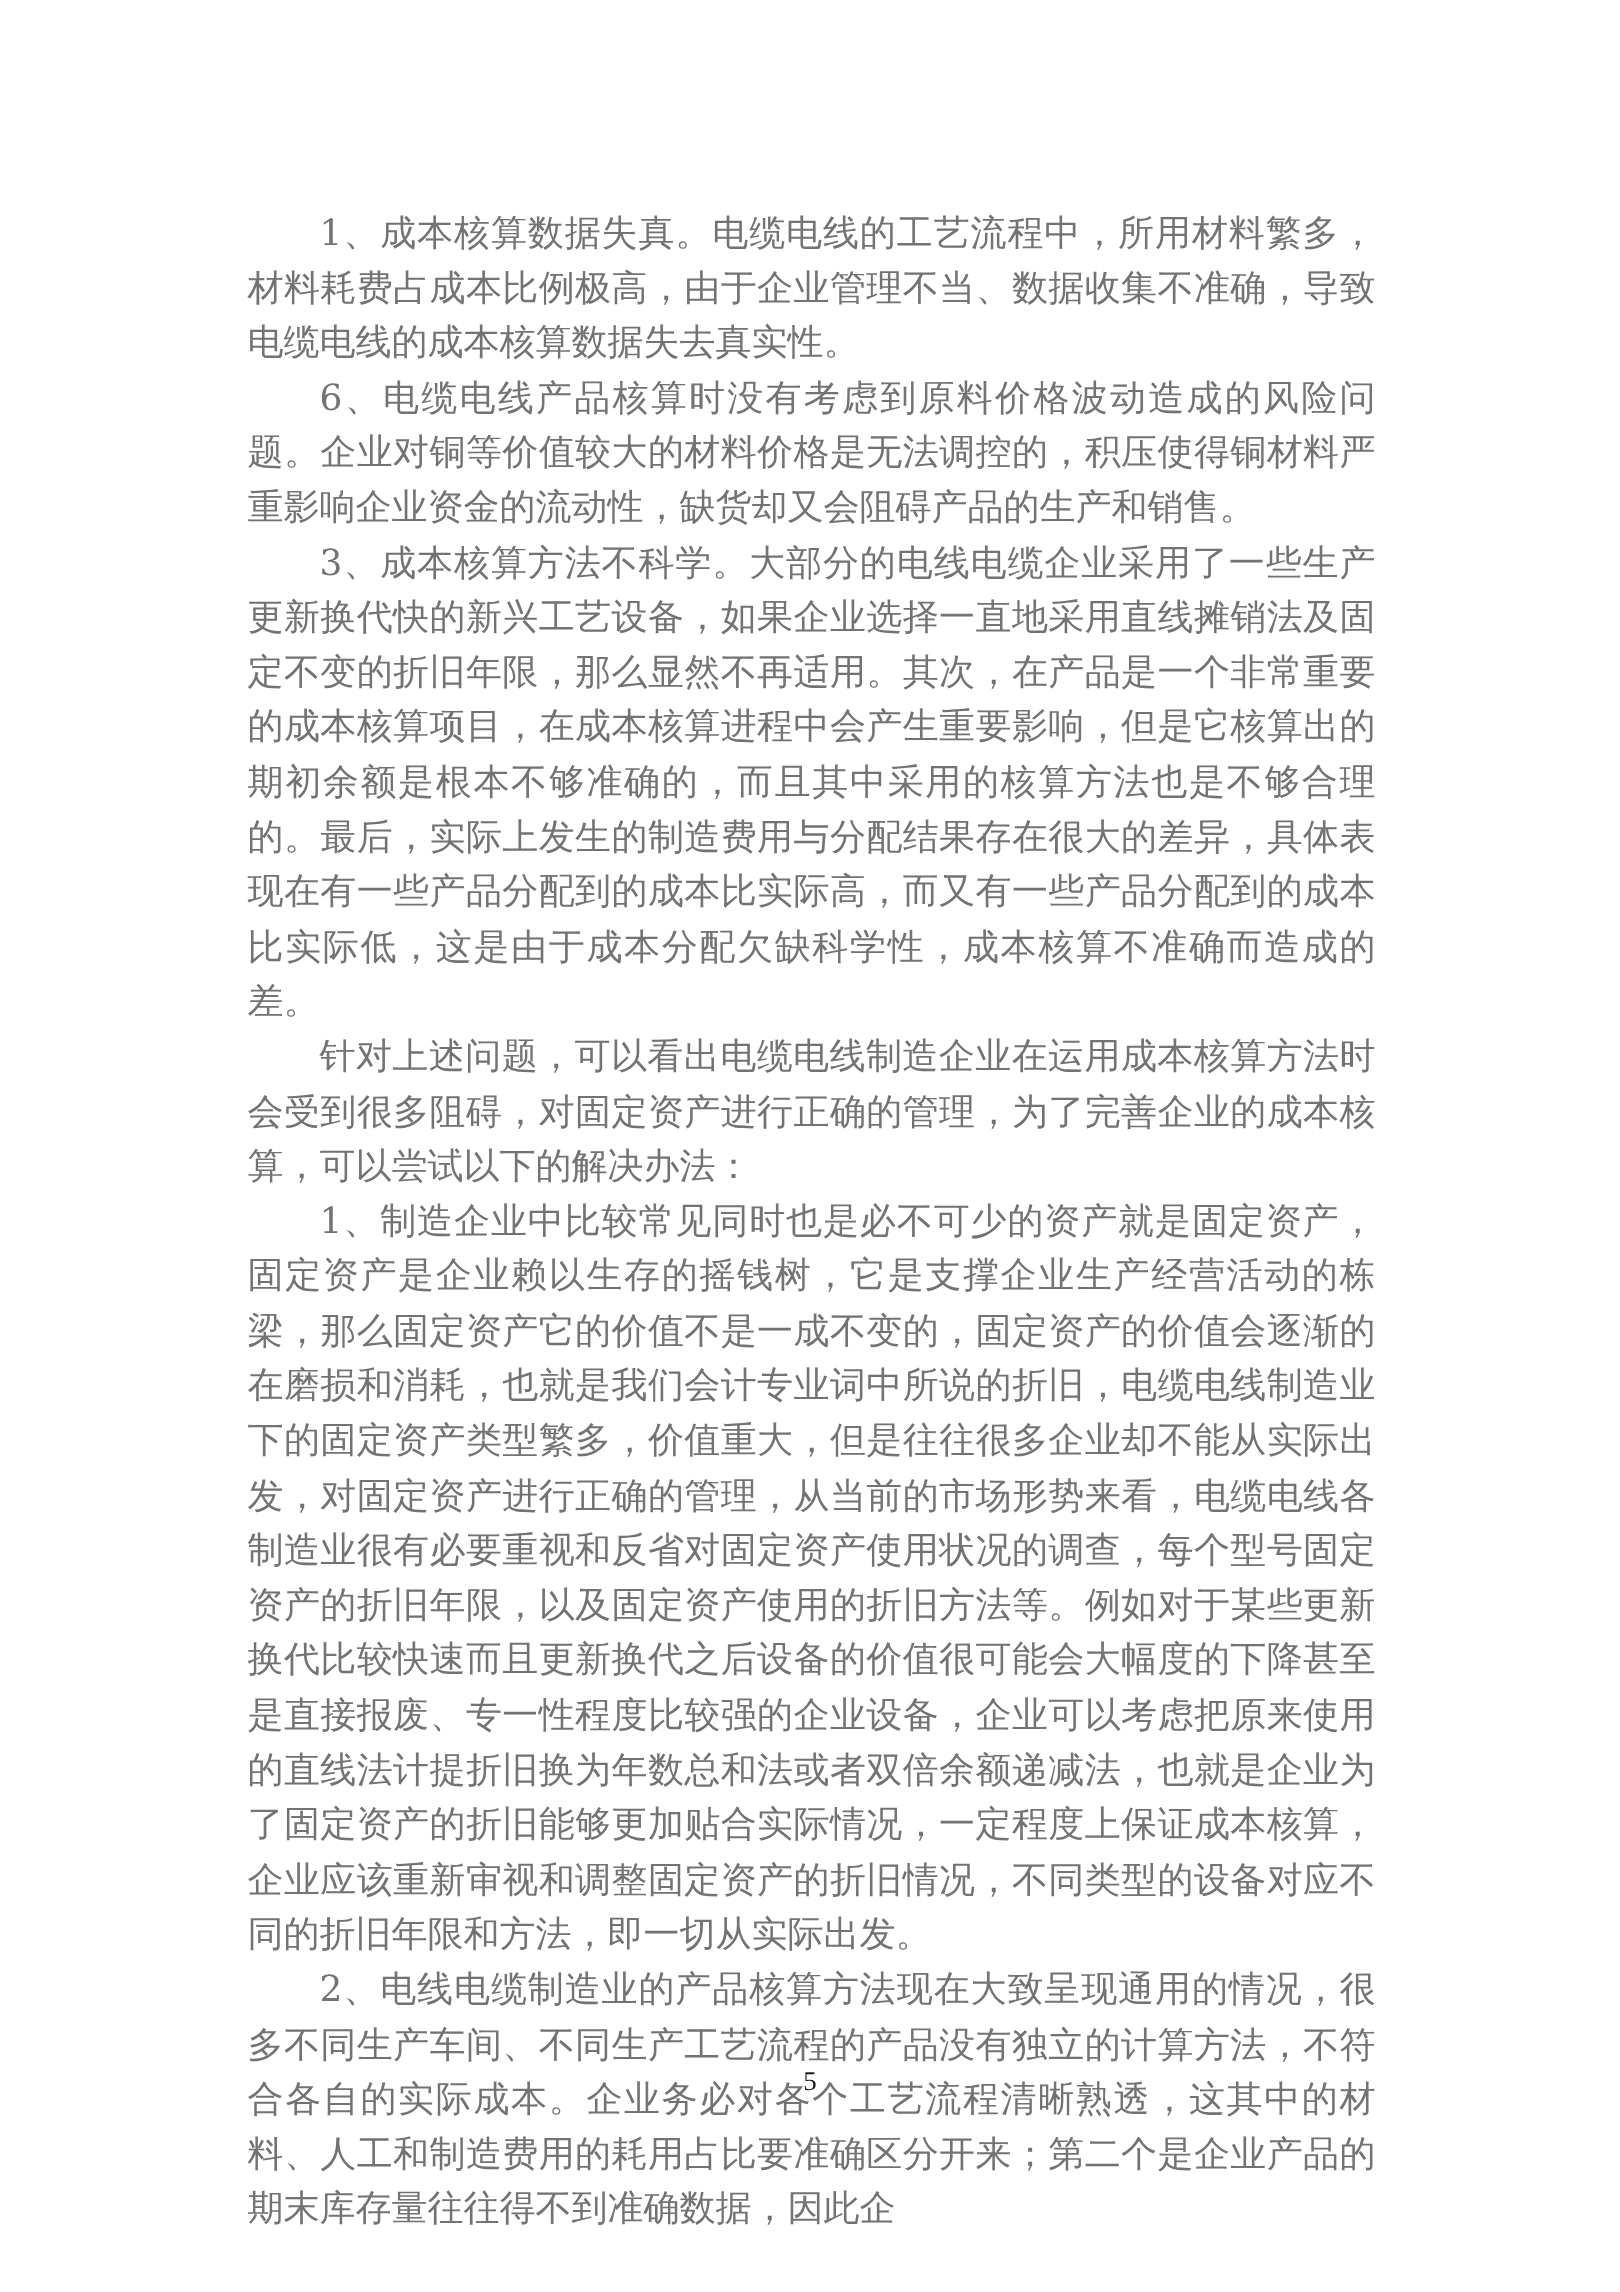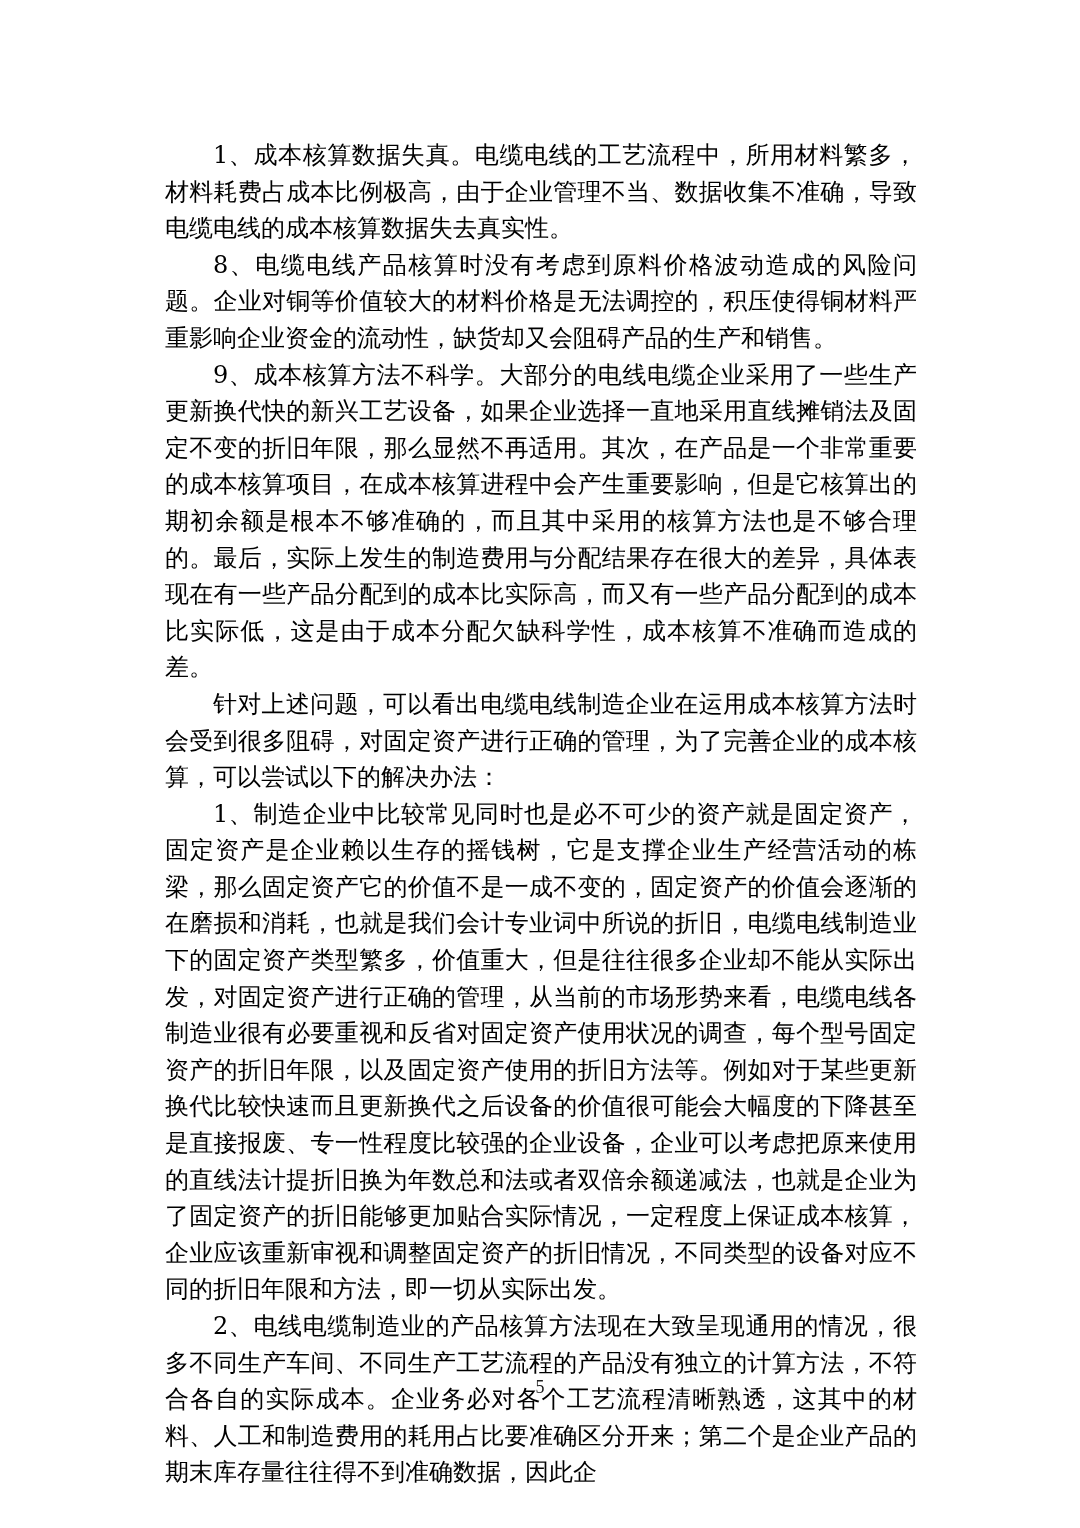--- a/index.html
+++ b/index.html
@@ -5,21 +5,21 @@
   html, body { margin: 0; padding: 0; background: #ffffff; }
   body { width: 1080px; height: 1528px; position: relative; overflow: hidden; }
   .page {
     position: absolute;
     left: 165px;
     top: 137px;
     width: 752px;
     font-family: "DejaVu Serif", "Liberation Serif", serif;
     font-size: 24px;
     line-height: 36.6px;
-    color: #000000;
+    color: #737373;
     text-align: justify;
     text-justify: inter-character;
   }
   .page p {
     margin: 0;
     text-indent: 2em;
     word-break: break-all;
   }
   .page-number {
     position: absolute;
@@ -30,20 +30,20 @@
     font-family: "Liberation Serif", "DejaVu Serif", serif;
     font-size: 18px;
     color: #1a1a1a;
   }
 </style>
 </head>
 <body>
 
 <div class="page">
   <p>1、成本核算数据失真。电缆电线的工艺流程中，所用材料繁多，材料耗费占成本比例极高，由于企业管理不当、数据收集不准确，导致电缆电线的成本核算数据失去真实性。</p>
-  <p>8、电缆电线产品核算时没有考虑到原料价格波动造成的风险问题。企业对铜等价值较大的材料价格是无法调控的，积压使得铜材料严重影响企业资金的流动性，缺货却又会阻碍产品的生产和销售。</p>
-  <p>9、成本核算方法不科学。大部分的电线电缆企业采用了一些生产更新换代快的新兴工艺设备，如果企业选择一直地采用直线摊销法及固定不变的折旧年限，那么显然不再适用。其次，在产品是一个非常重要的成本核算项目，在成本核算进程中会产生重要影响，但是它核算出的期初余额是根本不够准确的，而且其中采用的核算方法也是不够合理的。最后，实际上发生的制造费用与分配结果存在很大的差异，具体表现在有一些产品分配到的成本比实际高，而又有一些产品分配到的成本比实际低，这是由于成本分配欠缺科学性，成本核算不准确而造成的差。</p>
+  <p>6、电缆电线产品核算时没有考虑到原料价格波动造成的风险问题。企业对铜等价值较大的材料价格是无法调控的，积压使得铜材料严重影响企业资金的流动性，缺货却又会阻碍产品的生产和销售。</p>
+  <p>3、成本核算方法不科学。大部分的电线电缆企业采用了一些生产更新换代快的新兴工艺设备，如果企业选择一直地采用直线摊销法及固定不变的折旧年限，那么显然不再适用。其次，在产品是一个非常重要的成本核算项目，在成本核算进程中会产生重要影响，但是它核算出的期初余额是根本不够准确的，而且其中采用的核算方法也是不够合理的。最后，实际上发生的制造费用与分配结果存在很大的差异，具体表现在有一些产品分配到的成本比实际高，而又有一些产品分配到的成本比实际低，这是由于成本分配欠缺科学性，成本核算不准确而造成的差。</p>
   <p>针对上述问题，可以看出电缆电线制造企业在运用成本核算方法时会受到很多阻碍，对固定资产进行正确的管理，为了完善企业的成本核算，可以尝试以下的解决办法：</p>
   <p>1、制造企业中比较常见同时也是必不可少的资产就是固定资产，固定资产是企业赖以生存的摇钱树，它是支撑企业生产经营活动的栋梁，那么固定资产它的价值不是一成不变的，固定资产的价值会逐渐的在磨损和消耗，也就是我们会计专业词中所说的折旧，电缆电线制造业下的固定资产类型繁多，价值重大，但是往往很多企业却不能从实际出发，对固定资产进行正确的管理，从当前的市场形势来看，电缆电线各制造业很有必要重视和反省对固定资产使用状况的调查，每个型号固定资产的折旧年限，以及固定资产使用的折旧方法等。例如对于某些更新换代比较快速而且更新换代之后设备的价值很可能会大幅度的下降甚至是直接报废、专一性程度比较强的企业设备，企业可以考虑把原来使用的直线法计提折旧换为年数总和法或者双倍余额递减法，也就是企业为了固定资产的折旧能够更加贴合实际情况，一定程度上保证成本核算，企业应该重新审视和调整固定资产的折旧情况，不同类型的设备对应不同的折旧年限和方法，即一切从实际出发。</p>
   <p>2、电线电缆制造业的产品核算方法现在大致呈现通用的情况，很多不同生产车间、不同生产工艺流程的产品没有独立的计算方法，不符合各自的实际成本。企业务必对各个工艺流程清晰熟透，这其中的材料、人工和制造费用的耗用占比要准确区分开来；第二个是企业产品的期末库存量往往得不到准确数据，因此企</p>
 </div>
 
 <div class="page-number">5</div>
 
 </body></html>

